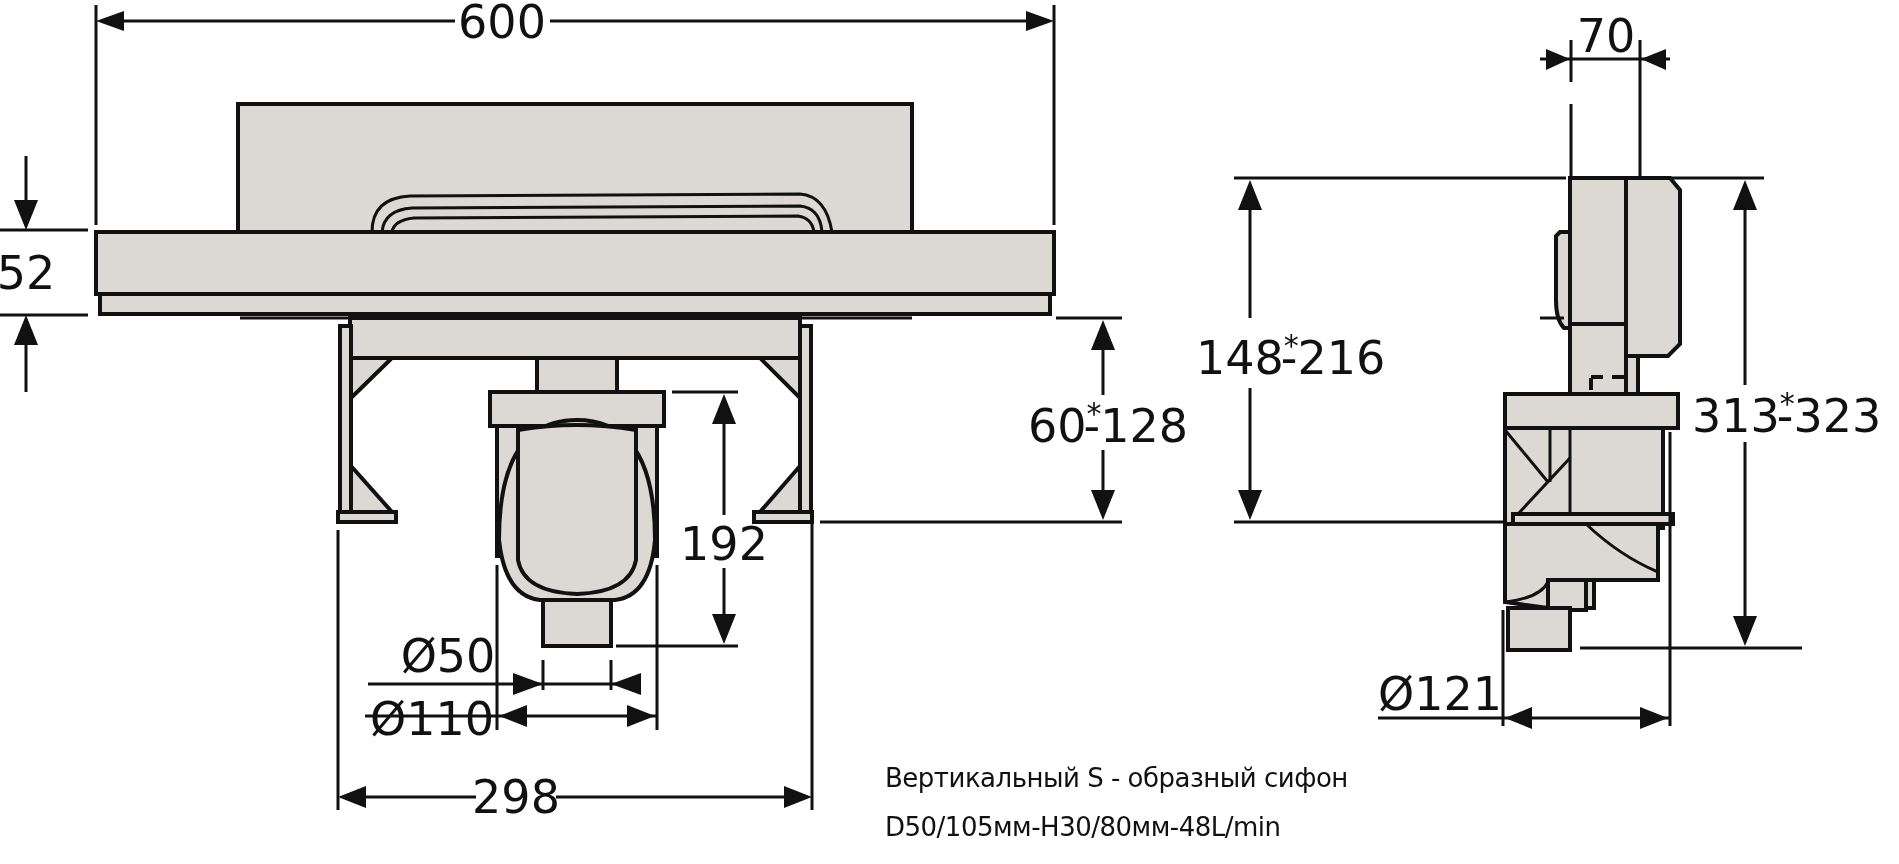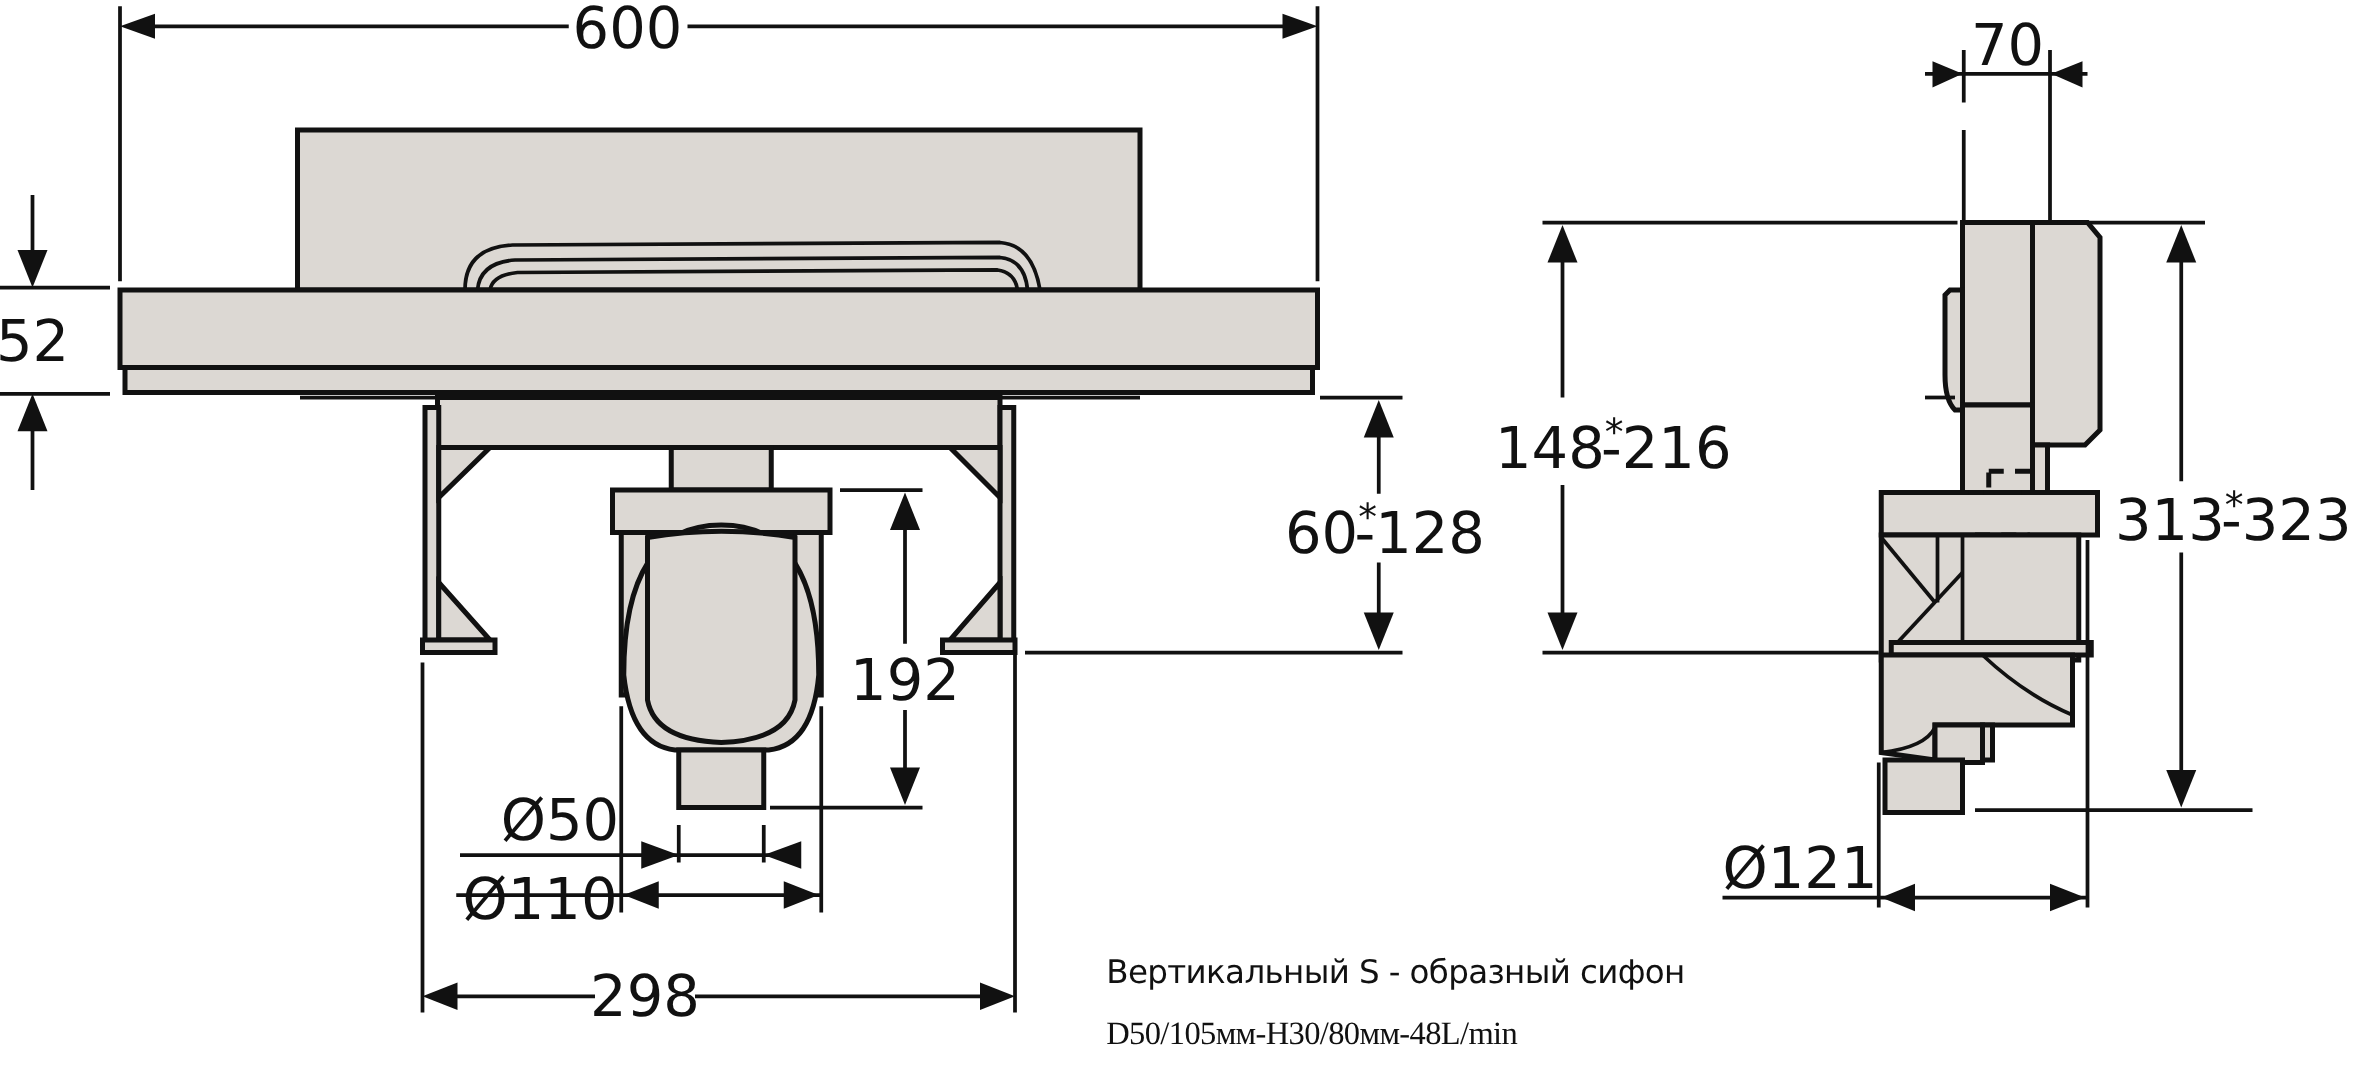--- a/index.html
+++ b/index.html
@@ -173,13 +173,13 @@
     <line class="ln" x1="1670" y1="432" x2="1670" y2="726"></line>
     <line class="ln" x1="1378" y1="718" x2="1503" y2="718"></line>
     <line class="ln" x1="1503" y1="718" x2="1670" y2="718"></line>
     <polygon class="arrow" points="1505,718 1532,707 1532,729"></polygon>
     <polygon class="arrow" points="1668,718 1640,707 1640,729"></polygon>
     <text class="dim" x="1440" y="710" text-anchor="middle">Ø121</text>
   </g>
 </svg>
 
 <div class="caption" style="top:763px;">Вертикальный S - образный сифон</div>
-<div class="caption" style="top:812px;font-family:Liberation Serif, serif;">D50/105мм-H30/80мм-48L/min</div>
+<div class="caption" style="top:812px;">D50/105мм-H30/80мм-48L/min</div>
 
 </body></html>

